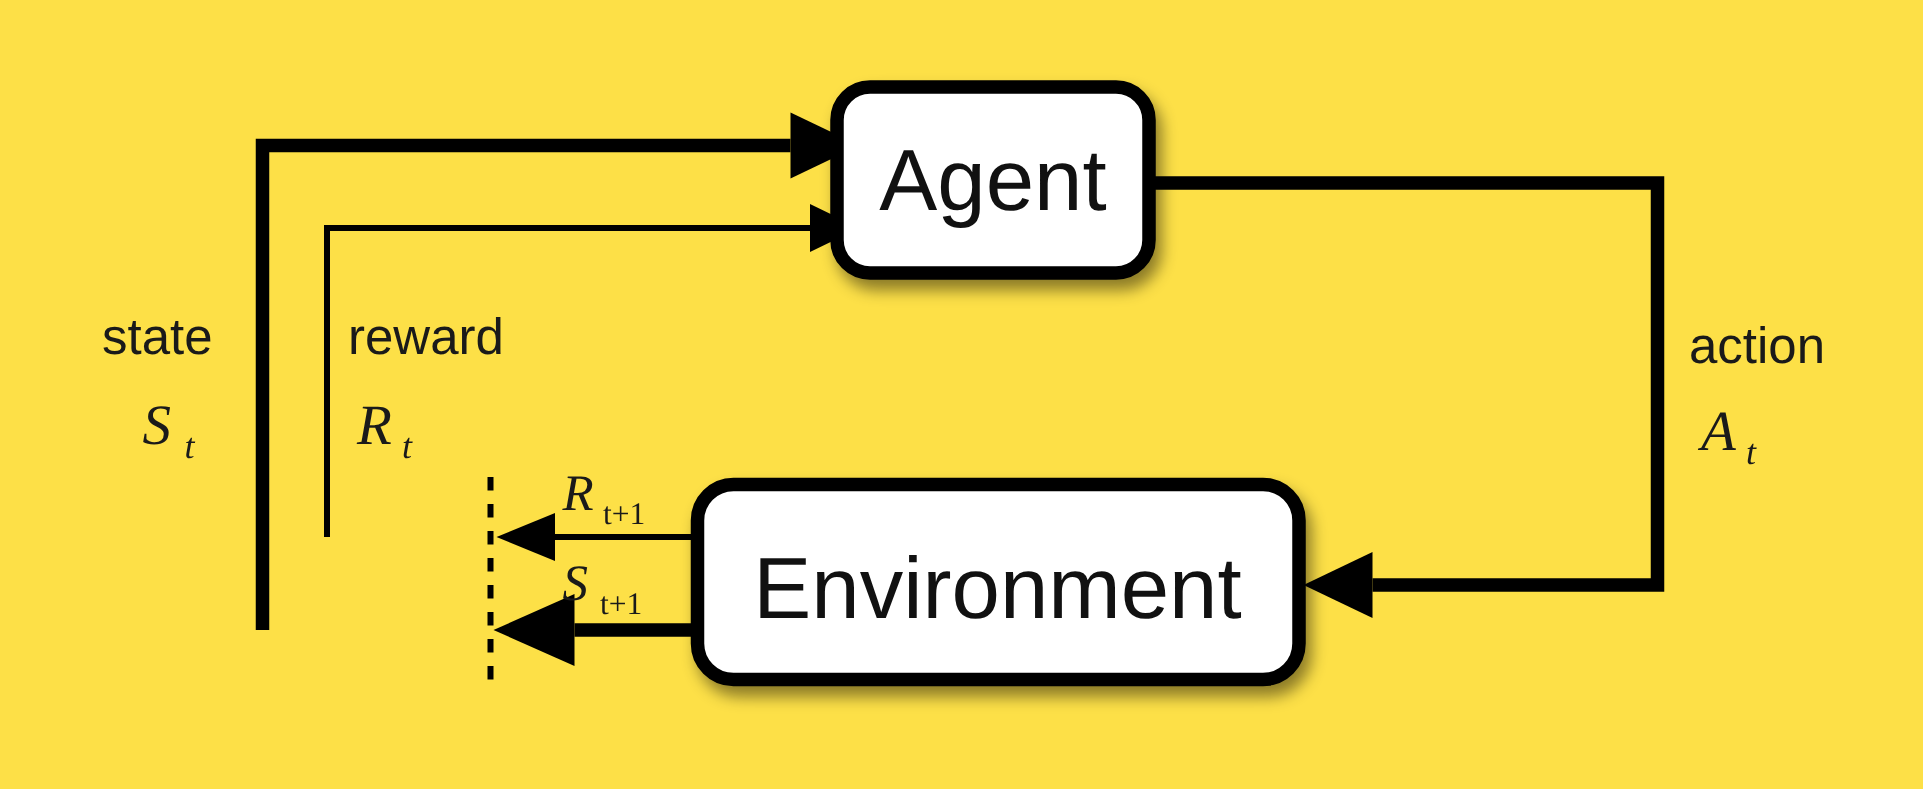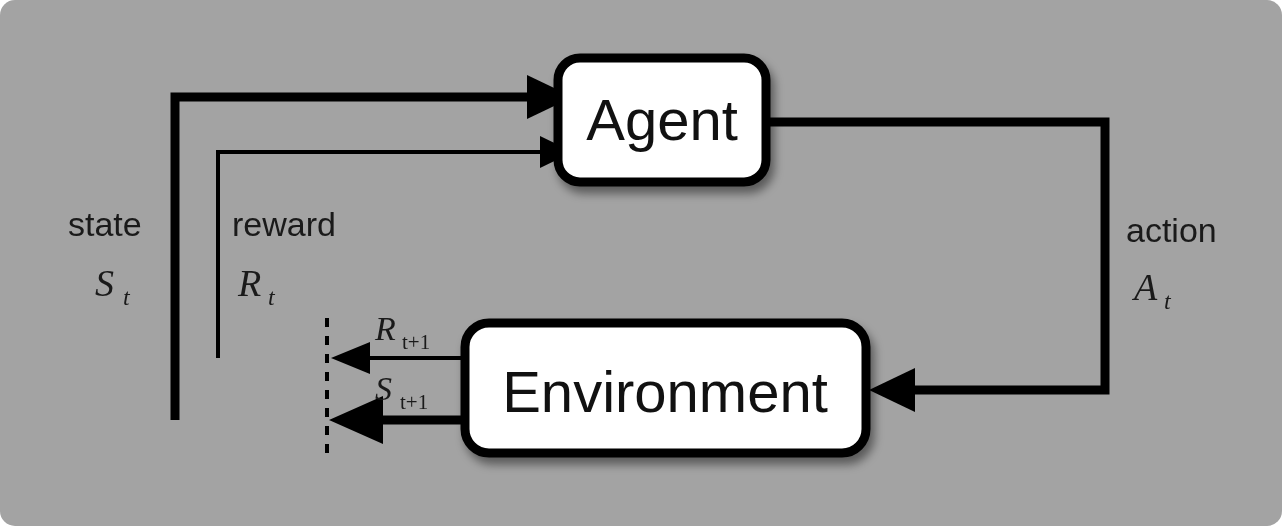--- a/index.html
+++ b/index.html
@@ -8,23 +8,22 @@
     padding: 0;
     background: #ffffff;
   }
   body {
     font-family: "Liberation Sans", sans-serif;
   }
   #diagram-root {
     position: relative;
     width: 1282px;
     height: 526px;
-    background: #a3a3a3;
+    background: #fde047;
     overflow: hidden;
-    border-radius: 15px;
   }
   #diagram-svg {
     position: absolute;
     top: 0;
     left: 0;
     width: 1282px;
     height: 526px;
     display: block;
   }
   .node-label {

